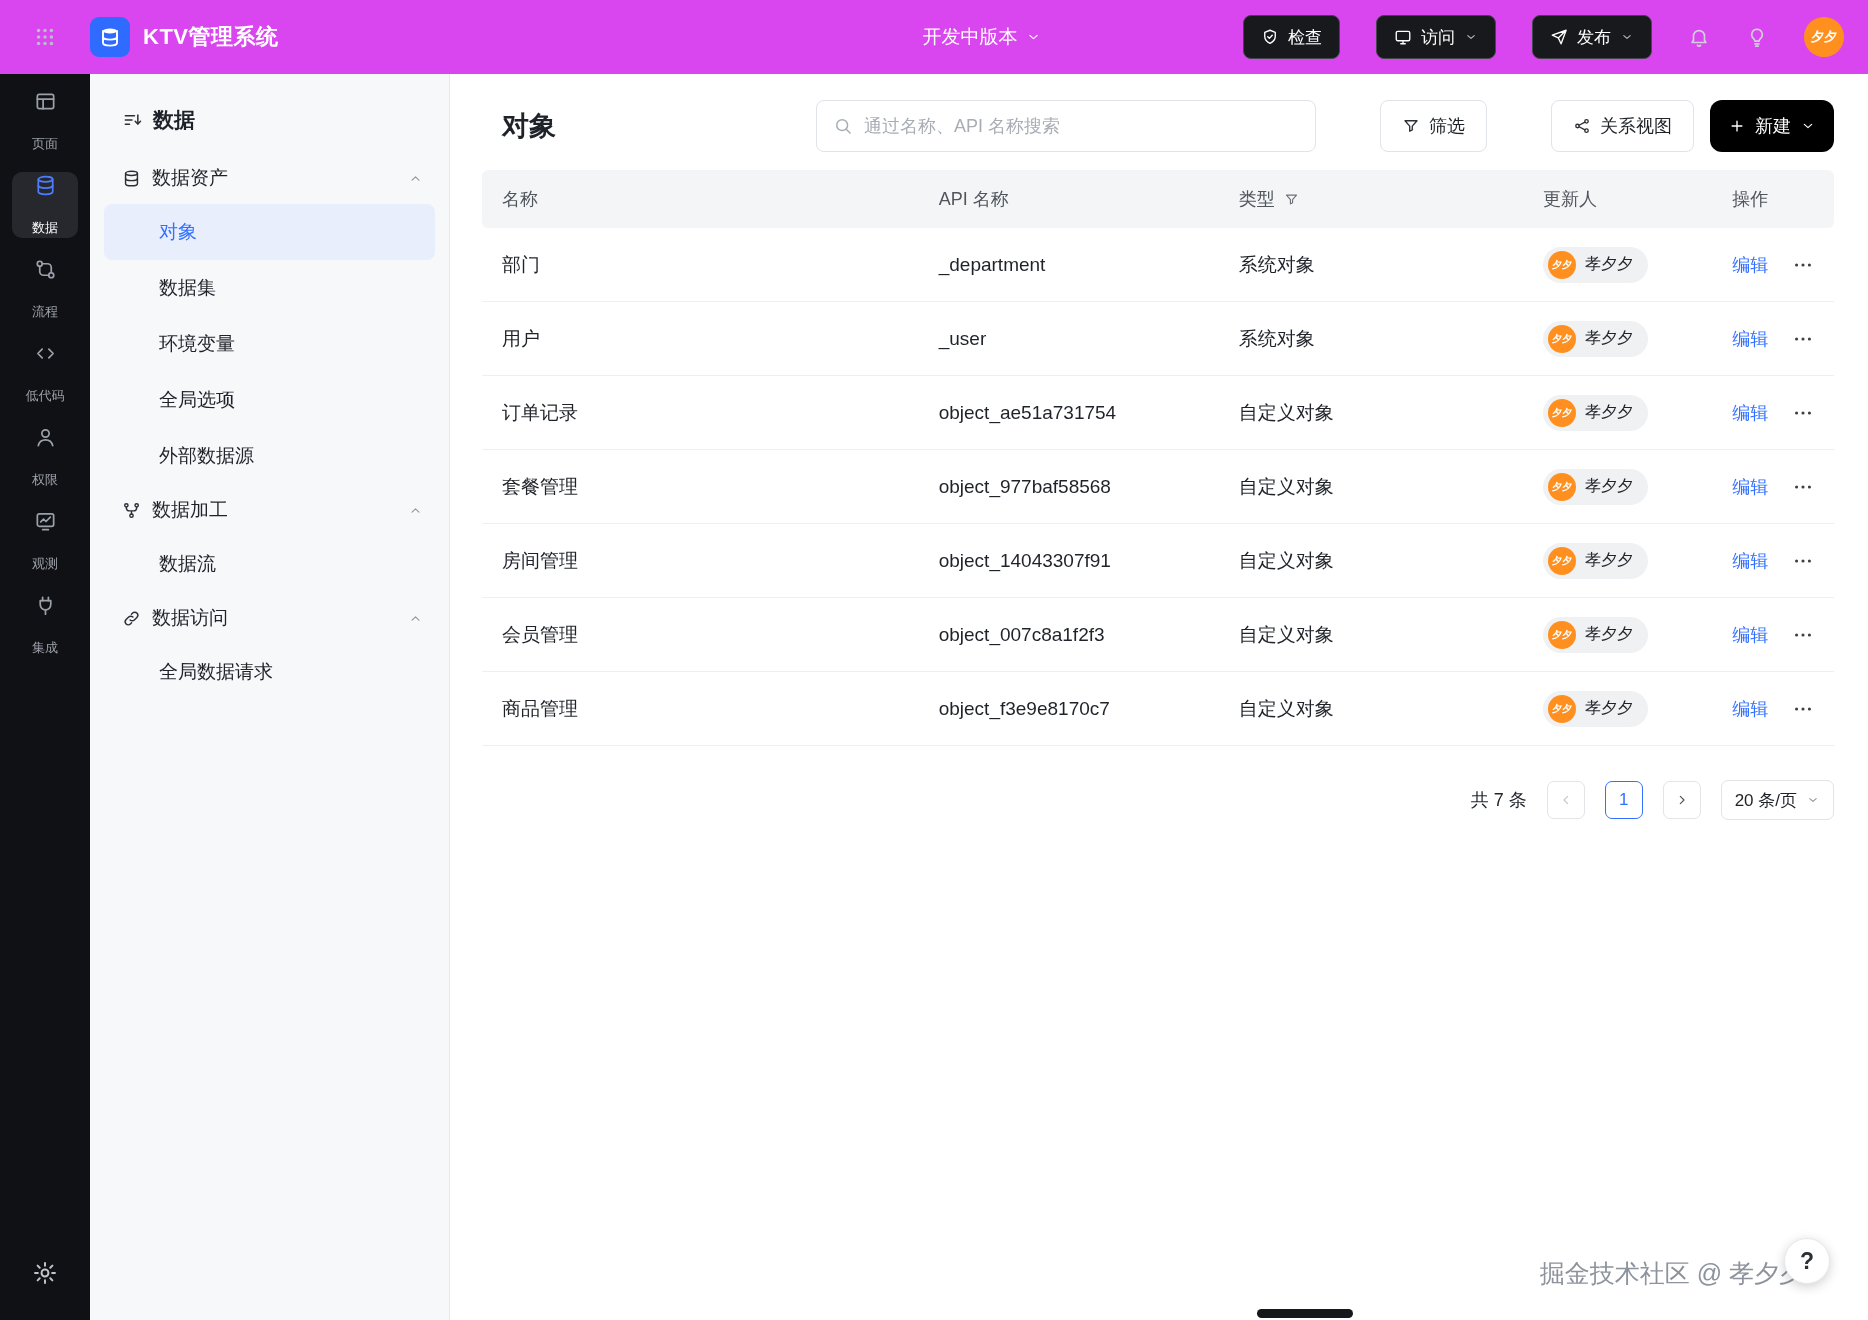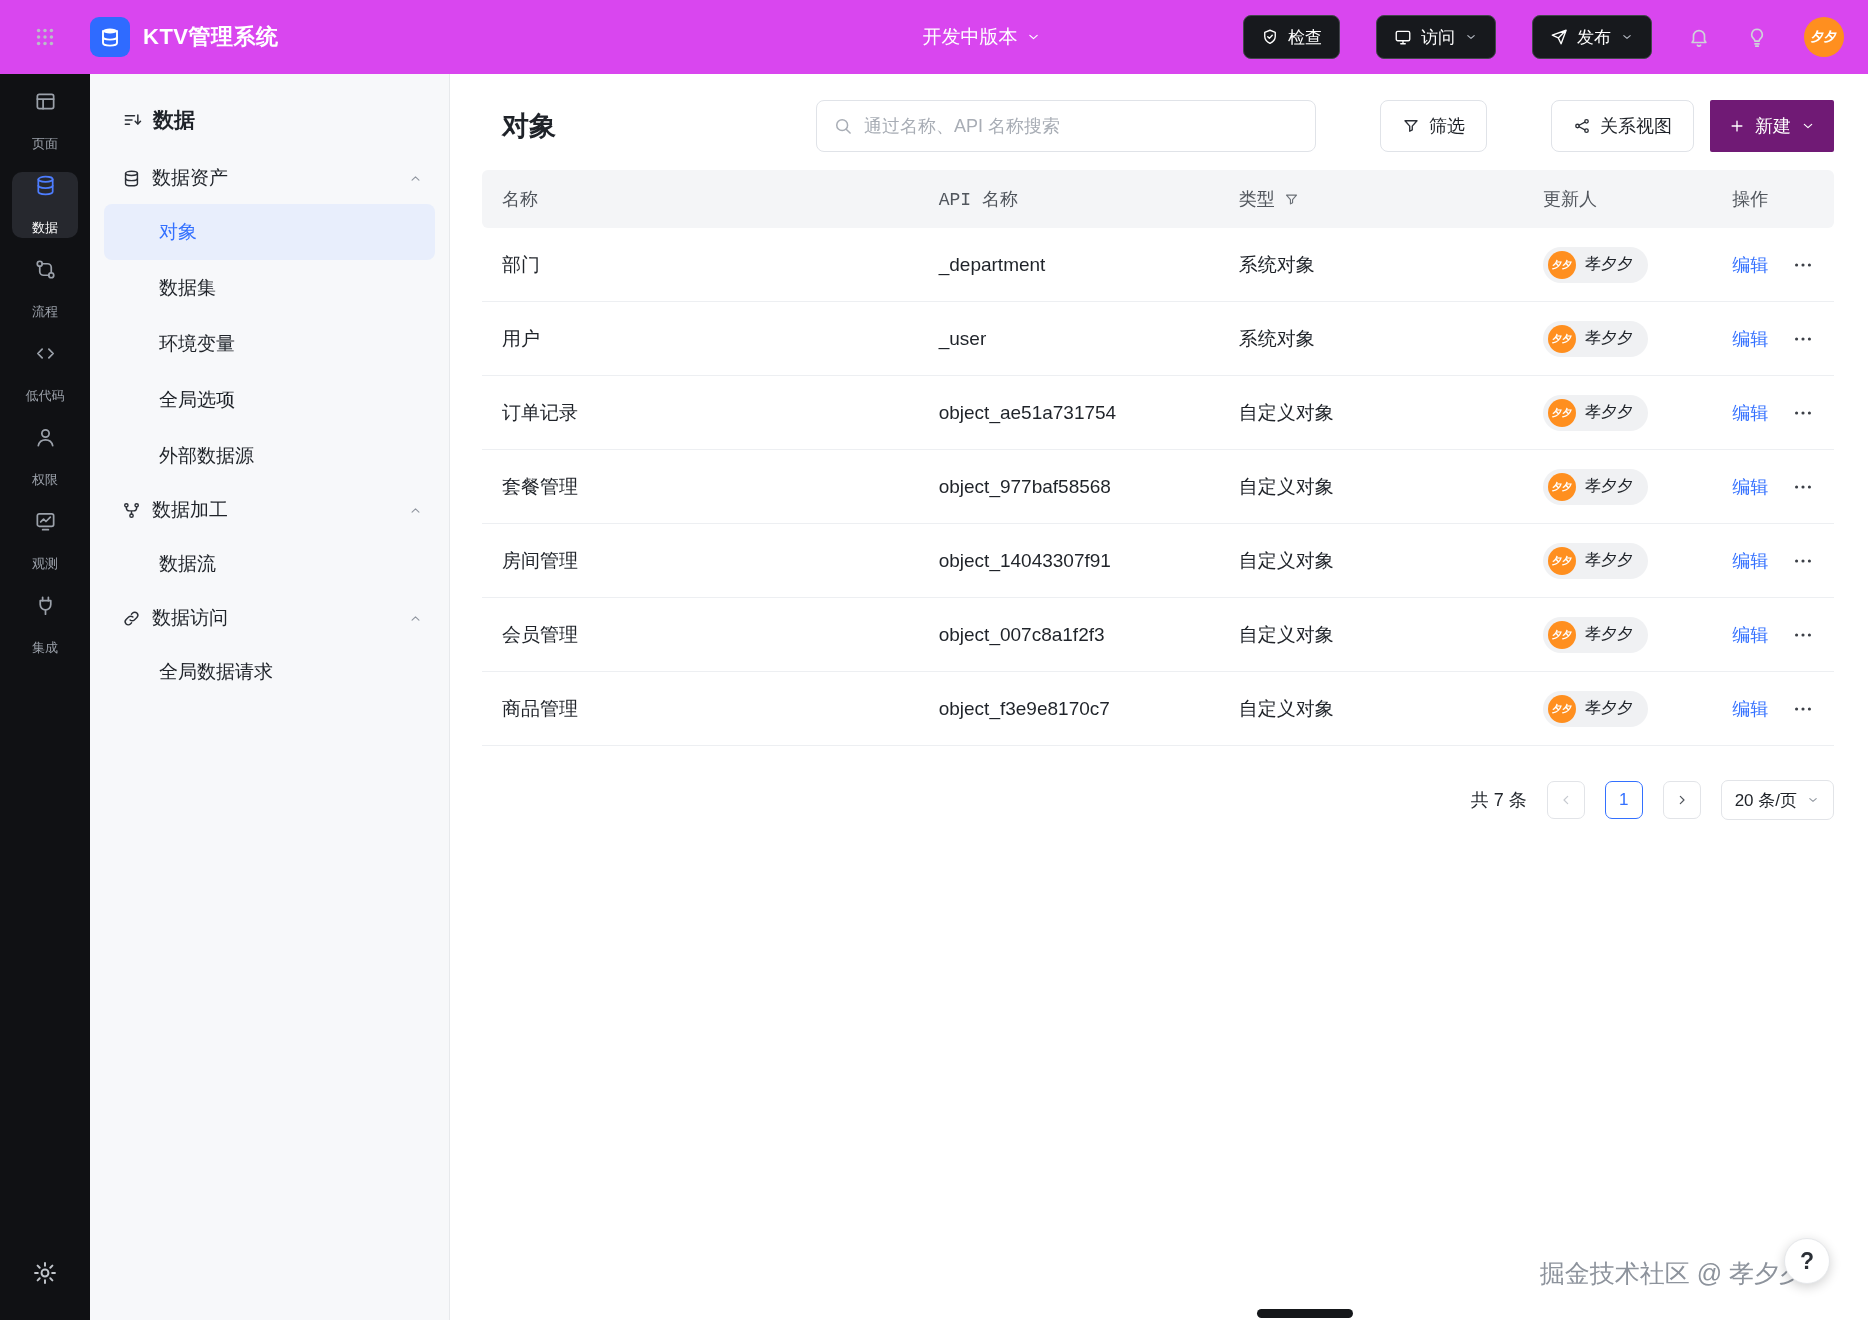--- a/index.html
+++ b/index.html
@@ -66,26 +66,26 @@
   .page-title{ font-size:27px; font-weight:600; margin-right:auto; padding-left:20px; }
   .search-box{ width:500px; height:52px; border:1px solid #e0e3e8; border-radius:8px; background:#fff;
     display:flex; align-items:center; gap:11px; padding:0 16px; color:#a8adb5; cursor:text; }
   .search-box input{ border:none; outline:none; flex:1; font-size:18px; color:#1f2329;
     font-family:inherit; background:transparent; }
   .search-box input::placeholder{ color:#a8adb5; }
   .btn-outline{ height:52px; border:1px solid #e0e3e8; border-radius:8px; background:#fff;
     display:flex; align-items:center; gap:9px; padding:0 21px; font-size:18px; color:#1f2329;
     cursor:pointer; font-family:Liberation Serif, serif;margin-left:48px; }
   .btn-outline [data-icon]{ color:#2b2f36; }
-  .btn-primary{ height:52px; border:none; border-radius:2px; background:#701a75; color:#fff;
+  .btn-primary{ height:52px; border:none; border-radius:12px; background:#000000; color:#fff;
     display:flex; align-items:center; gap:9px; padding:0 18px; font-size:18px; cursor:pointer; font-family:inherit; }
 
   .table{ margin-top:18px; }
   .thead,.trow{ display:grid; grid-template-columns:32.3% 22.2% 22.5% 14% 9%; align-items:center; }
-  .thead{ background:#f4f5f7; border-radius:6px; height:58px; color:#51565d; font-size:18px;font-family:Liberation Mono, monospace; }
+  .thead{ background:#f4f5f7; border-radius:6px; height:58px; color:#51565d; font-size:18px; }
   .thead>div{ padding-left:20px; display:flex; align-items:center; gap:9px; }
   .thead .hdr-filter{ color:#6b7077; cursor:pointer; }
   .trow{ height:74px; border-bottom:1px solid #edeff2; font-size:19px; color:#1f2329; }
   .trow>div{ padding-left:20px; display:flex; align-items:center; }
   .updater{ display:inline-flex; align-items:center; gap:9px; background:#f0f1f3;
     border-radius:999px; padding:4px 15px 4px 5px; font-size:16px; }
   .avatar-sm{ width:28px; height:28px; border-radius:50%; background:#ff8f1f; color:#fff;
     font-size:10px; font-weight:600; display:flex; align-items:center; justify-content:center; }
   .edit-link{ color:#3370ff; font-size:18px; cursor:pointer; }
   .more-btn{ margin-left:24px; width:22px; height:22px; color:#3c4047; cursor:pointer; }

